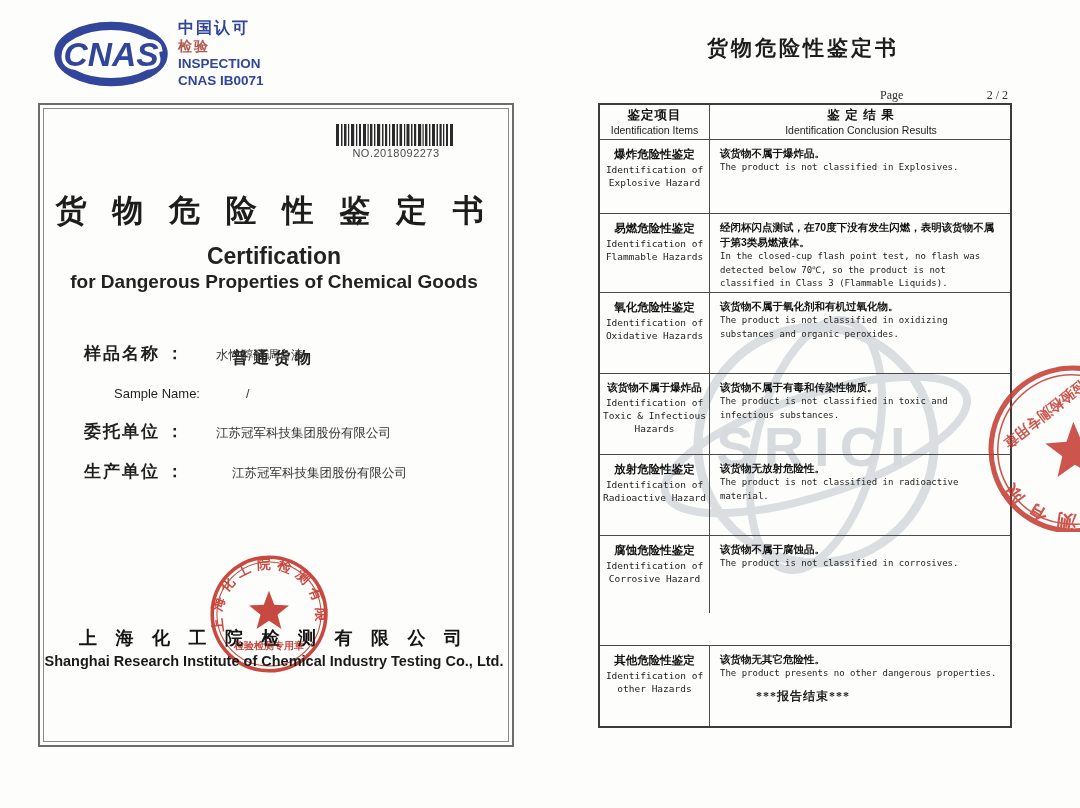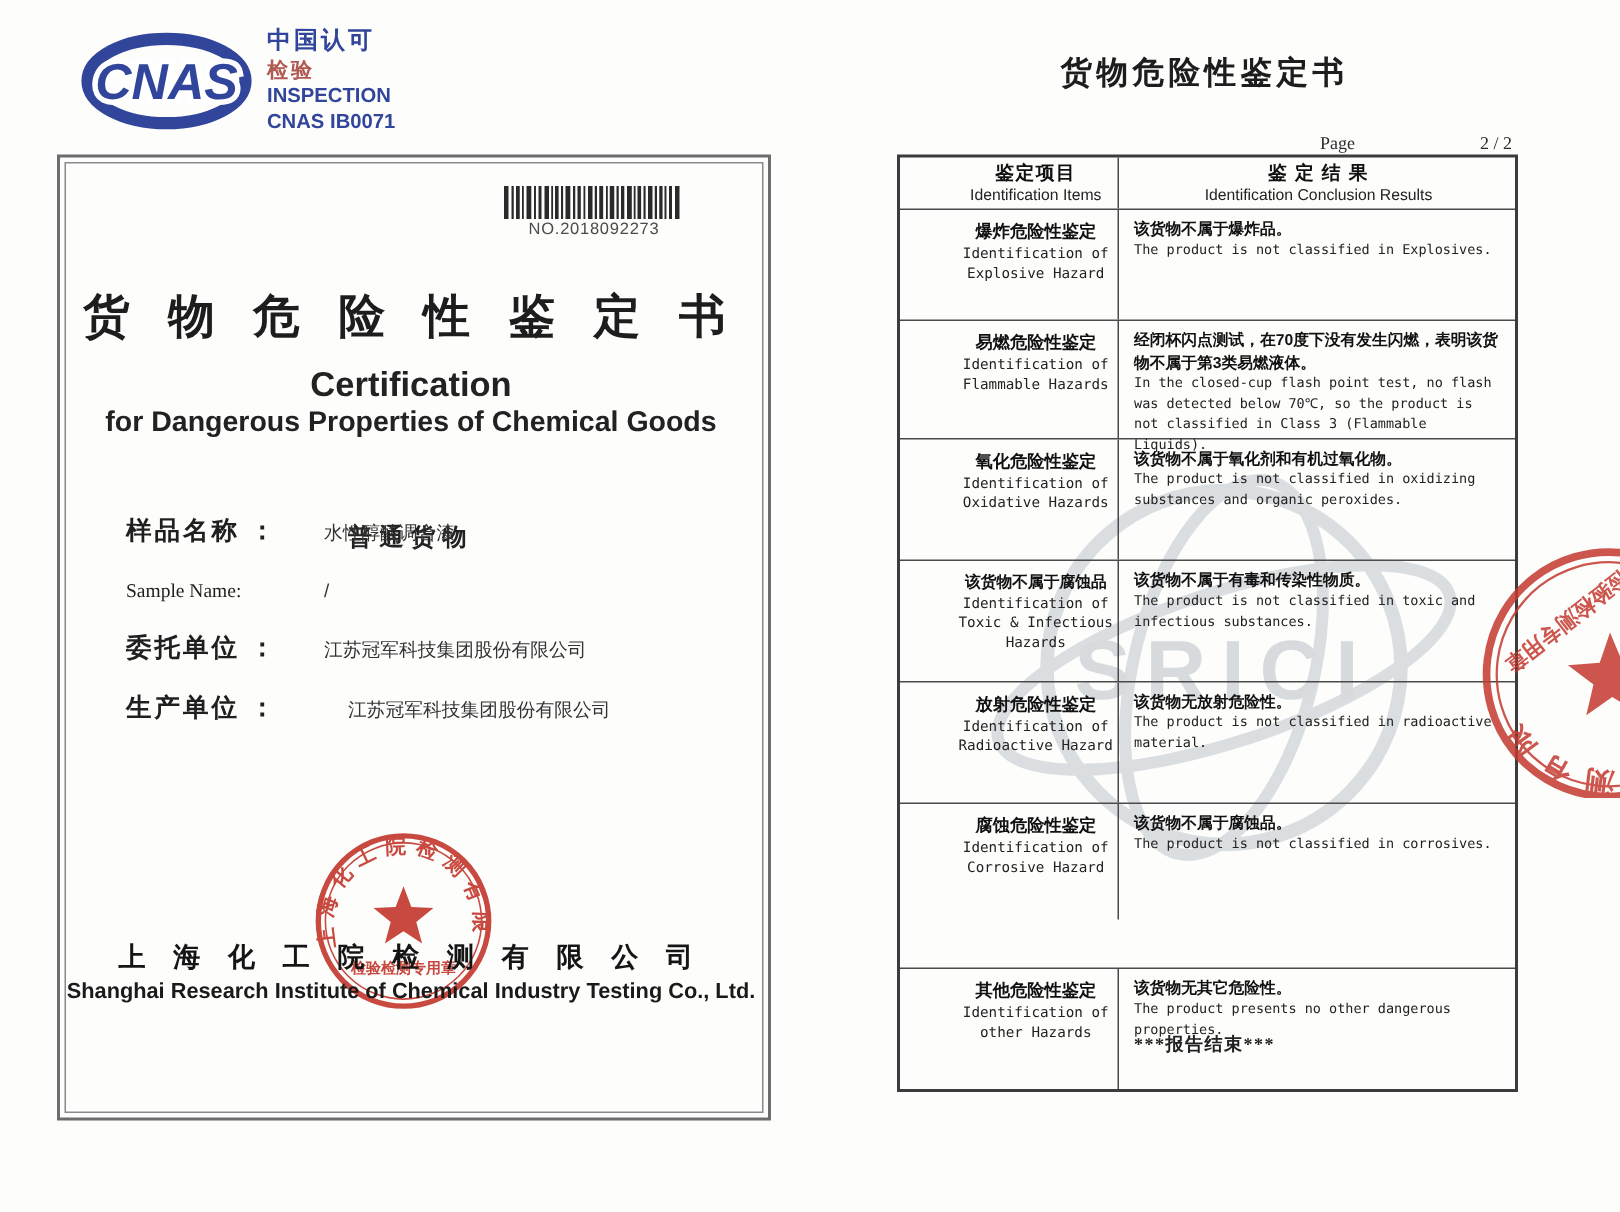--- a/index.html
+++ b/index.html
@@ -25,38 +25,38 @@
   #barcode svg{width:118px;height:22px;display:block;}
   .docno{font-size:11px;color:#4a4a4a;letter-spacing:.5px;margin-top:1px;font-family:"Liberation Sans",sans-serif;}
   #ltitle{left:38px;top:190px;width:472px;text-align:center;font-family:"Liberation Serif",serif;
           font-size:31px;font-weight:bold;letter-spacing:9px;color:#1d1d1d;}
   #lcert1{left:38px;top:243px;width:472px;text-align:center;font-size:23px;font-weight:bold;color:#222;}
   #lcert2{left:38px;top:271px;width:472px;text-align:center;font-size:19px;font-weight:bold;color:#222;}
   #lsub{left:38px;top:304px;width:472px;text-align:center;font-family:"Liberation Serif",serif;
         font-size:16px;font-weight:bold;letter-spacing:5px;color:#222;margin-top:44px;}
   .fieldrow{position:absolute;left:84px;width:400px;display:flex;align-items:baseline;}
   .flabel{font-family:"Liberation Serif",serif;font-weight:bold;font-size:17px;letter-spacing:2px;min-width:118px;color:#1f1f1f;}
-  .flabel.en{font-family:Liberation Serif, serif;font-size:13px;font-weight:normal;letter-spacing:0;}
+  .flabel.en{font-family:Liberation Sans, sans-serif;font-size:13px;font-weight:normal;letter-spacing:0;margin-left:30px;}
   .fvalue{font-size:12.5px;color:#333;margin-left:14px;}
   #org-cn{left:38px;top:626px;width:472px;text-align:center;font-family:"Liberation Serif",serif;
           font-size:18px;font-weight:bold;letter-spacing:7px;color:#151515;z-index:3;}
   #org-en{left:38px;top:653px;width:472px;text-align:center;font-size:14.5px;font-weight:bold;color:#1a1a1a;z-index:3;}
   #lseal{left:208px;top:553px;width:122px;height:122px;z-index:2;opacity:.92;}
 
   
   #rtitle{left:598px;top:34px;width:410px;text-align:center;font-family:"Liberation Serif",serif;
           font-size:21px;font-weight:bold;letter-spacing:3px;color:#1d1d1d;}
   #rsubrow{left:598px;top:64px;width:420px;font-family:"Liberation Serif",serif;font-size:11.5px;color:#2d2d2d;display:flex;}
   #rsubrow .sub{width:300px;text-align:center;}
   #rsubrow .no{margin-left:8px;letter-spacing:1px;}
   #rsubrow .noval{margin-left:14px;letter-spacing:1px;}
   #rpage{left:880px;top:88px;width:128px;font-size:12px;color:#2d2d2d;display:flex;justify-content:space-between;
          font-family:"Liberation Serif",serif;}
   #rtable{left:598px;top:103px;width:410px;border:2px solid #3c3c3e;z-index:1;background:transparent;}
-  .trow{display:flex;border-top:1px solid #4a4a4c;padding-left:36px;}
+  .trow{display:flex;border-top:1px solid #4a4a4c;}
   .trow:first-child{border-top:none;}
   .cell{box-sizing:border-box;}
   .c1{width:110px;border-right:1px solid #4a4a4c;text-align:center;padding-top:7px;}
   .c2{flex:1;padding:6px 8px 0 10px;}
   .thead{height:34px;}
   .thead .c1{padding-top:2px;}
   .thead .c2{padding-top:2px;text-align:center;}
   .h-cn{font-size:12.5px;font-weight:bold;color:#111;letter-spacing:1px;}
   .h-en{font-size:10.5px;color:#222;}
   .item-cn{font-size:11.5px;font-weight:bold;color:#111;white-space:nowrap;}
@@ -229,21 +229,21 @@
 Oxidative Hazards</div>
       </div>
       <div class="cell c2">
         <div class="res-cn">该货物不属于氧化剂和有机过氧化物。</div>
         <div class="res-en">The product is not classified in oxidizing substances and organic peroxides.</div>
       </div>
     </div>
 
     <div class="trow r4">
       <div class="cell c1">
-        <div class="item-cn" style="font-size:10.5px">该货物不属于腐蚀品</div>
+        <div class="item-cn" style="font-size:10.5px">该货物不属于爆炸品</div>
         <div class="item-en pre">Identification of
 Toxic &amp; Infectious
 Hazards</div>
       </div>
       <div class="cell c2">
         <div class="res-cn">该货物不属于有毒和传染性物质。</div>
         <div class="res-en">The product is not classified in toxic and infectious substances.</div>
       </div>
     </div>
 

